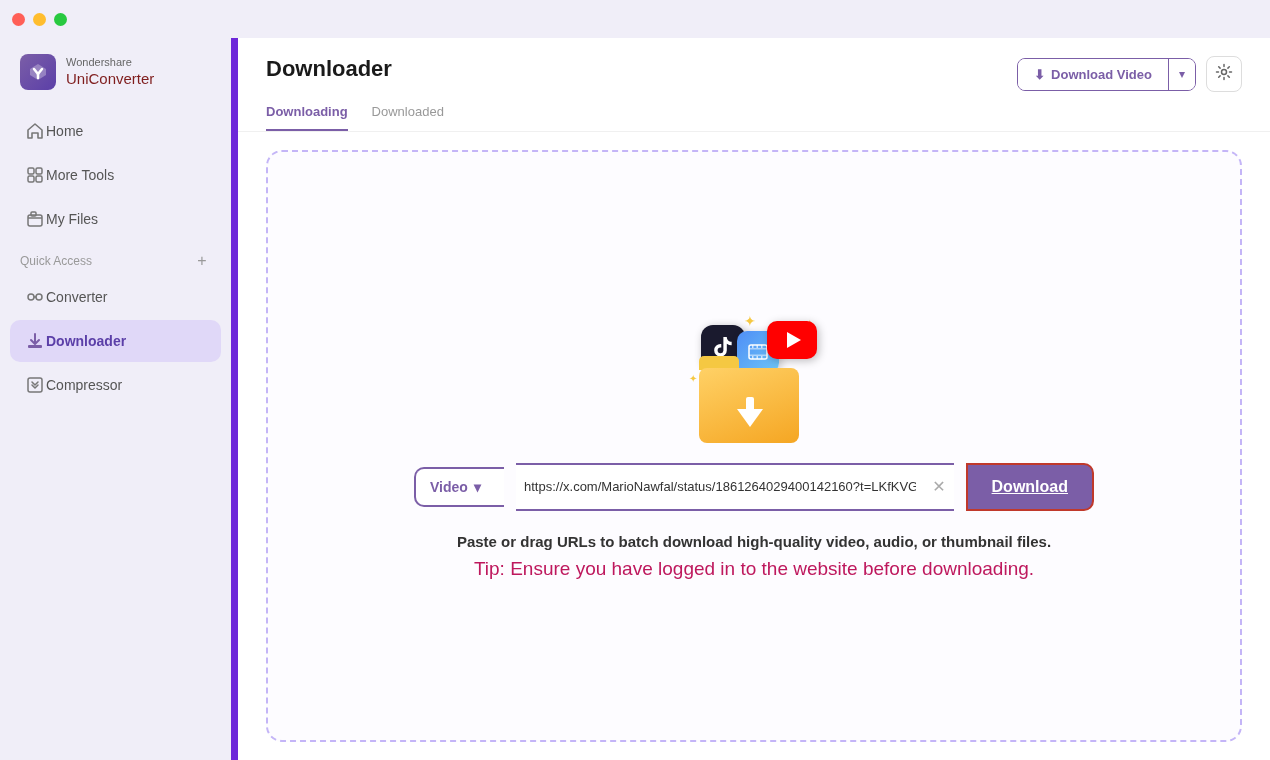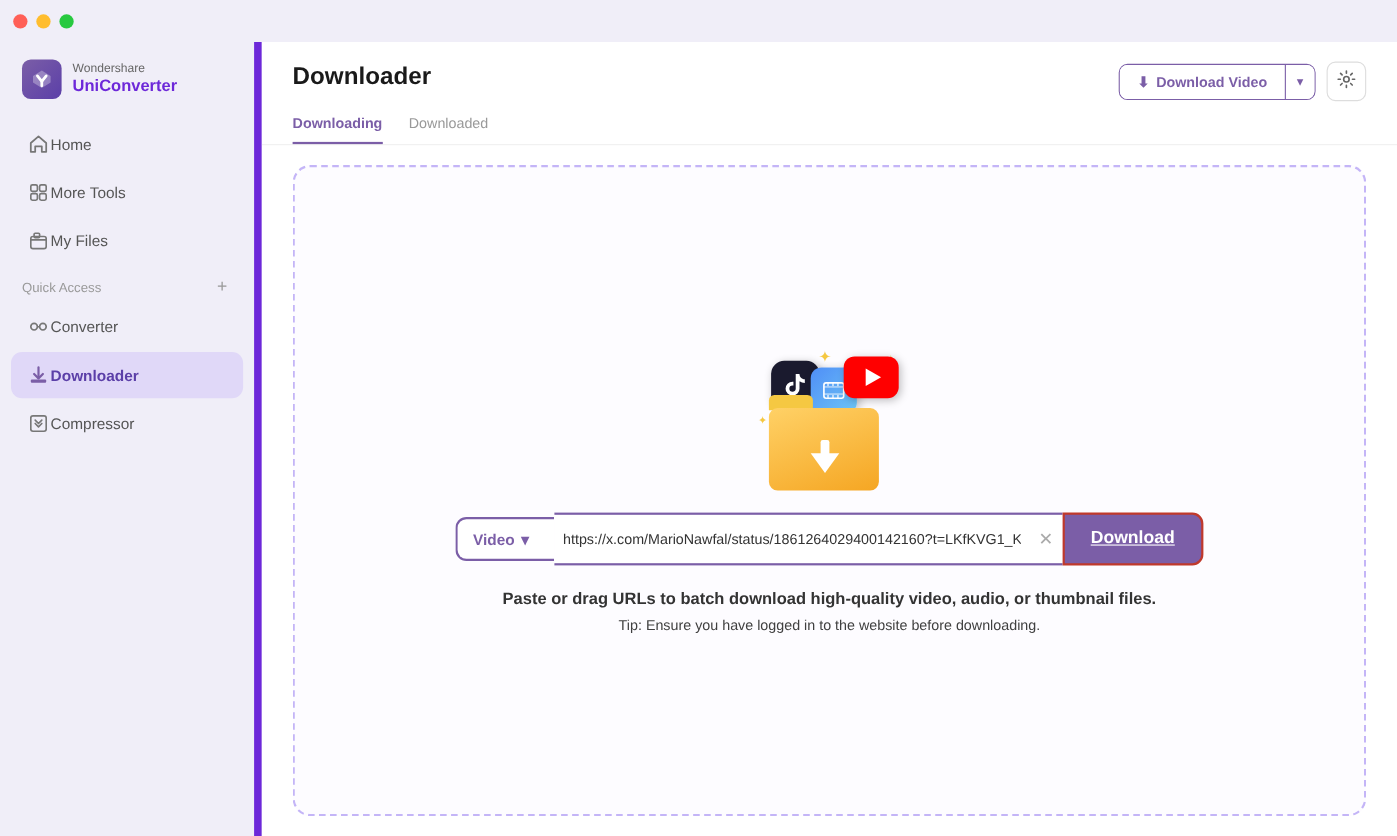--- a/index.html
+++ b/index.html
@@ -55,21 +55,21 @@
     }
     .logo-icon {
       width: 36px; height: 36px;
       background: linear-gradient(135deg, #7b5ea7, #5b3fa8);
       border-radius: 8px;
       display: flex; align-items: center; justify-content: center;
       color: white; font-size: 18px; font-weight: bold;
     }
     .logo-text { line-height: 1.2; }
     .logo-text .brand { font-size: 11px; color: #666; }
-    .logo-text .product { font-size: 15px; font-weight: 700; color: #6d28d9; }
+    .logo-text .product { font-size: 15px; font-weight: 400; color: #7f1d1d; }
 
     .sidebar-nav {
       padding: 0 10px;
       display: flex;
       flex-direction: column;
       gap: 2px;
     }
     .nav-item {
       display: flex;
       align-items: center;
@@ -317,21 +317,21 @@
       font-size: 14px;
     }
     .sparkle-1 { top: 0; left: 55px; }
     .sparkle-2 { top: 5px; right: 5px; font-size: 10px; }
     .sparkle-3 { top: 60px; left: 0; font-size: 10px; }
 
     
     .url-area {
       display: flex;
       align-items: center;
-      gap: 0;
+      gap: 12px;
       width: 680px;
       margin-bottom: 22px;
     }
     .video-type-select {
       background: white;
       border: 2px solid #7b5ea7;
       border-right: none;
       border-radius: 10px 0 0 10px;
       padding: 10px 8px 10px 14px;
       font-size: 14px;
@@ -385,22 +385,22 @@
     }
 
     .drop-hint {
       font-size: 15px;
       font-weight: 700;
       color: #333;
       margin-bottom: 8px;
       text-align: center;
     }
     .drop-tip {
-      font-size: 13px;
-      color: #404040;
+      font-size: 19px;
+      color: #be185d;
       text-align: right;
     }
   </style>
 </head>
 <body>
 
 <div class="titlebar">
   <div class="titlebar-buttons">
     <div class="tb-btn tb-close"></div>
     <div class="tb-btn tb-min"></div>

